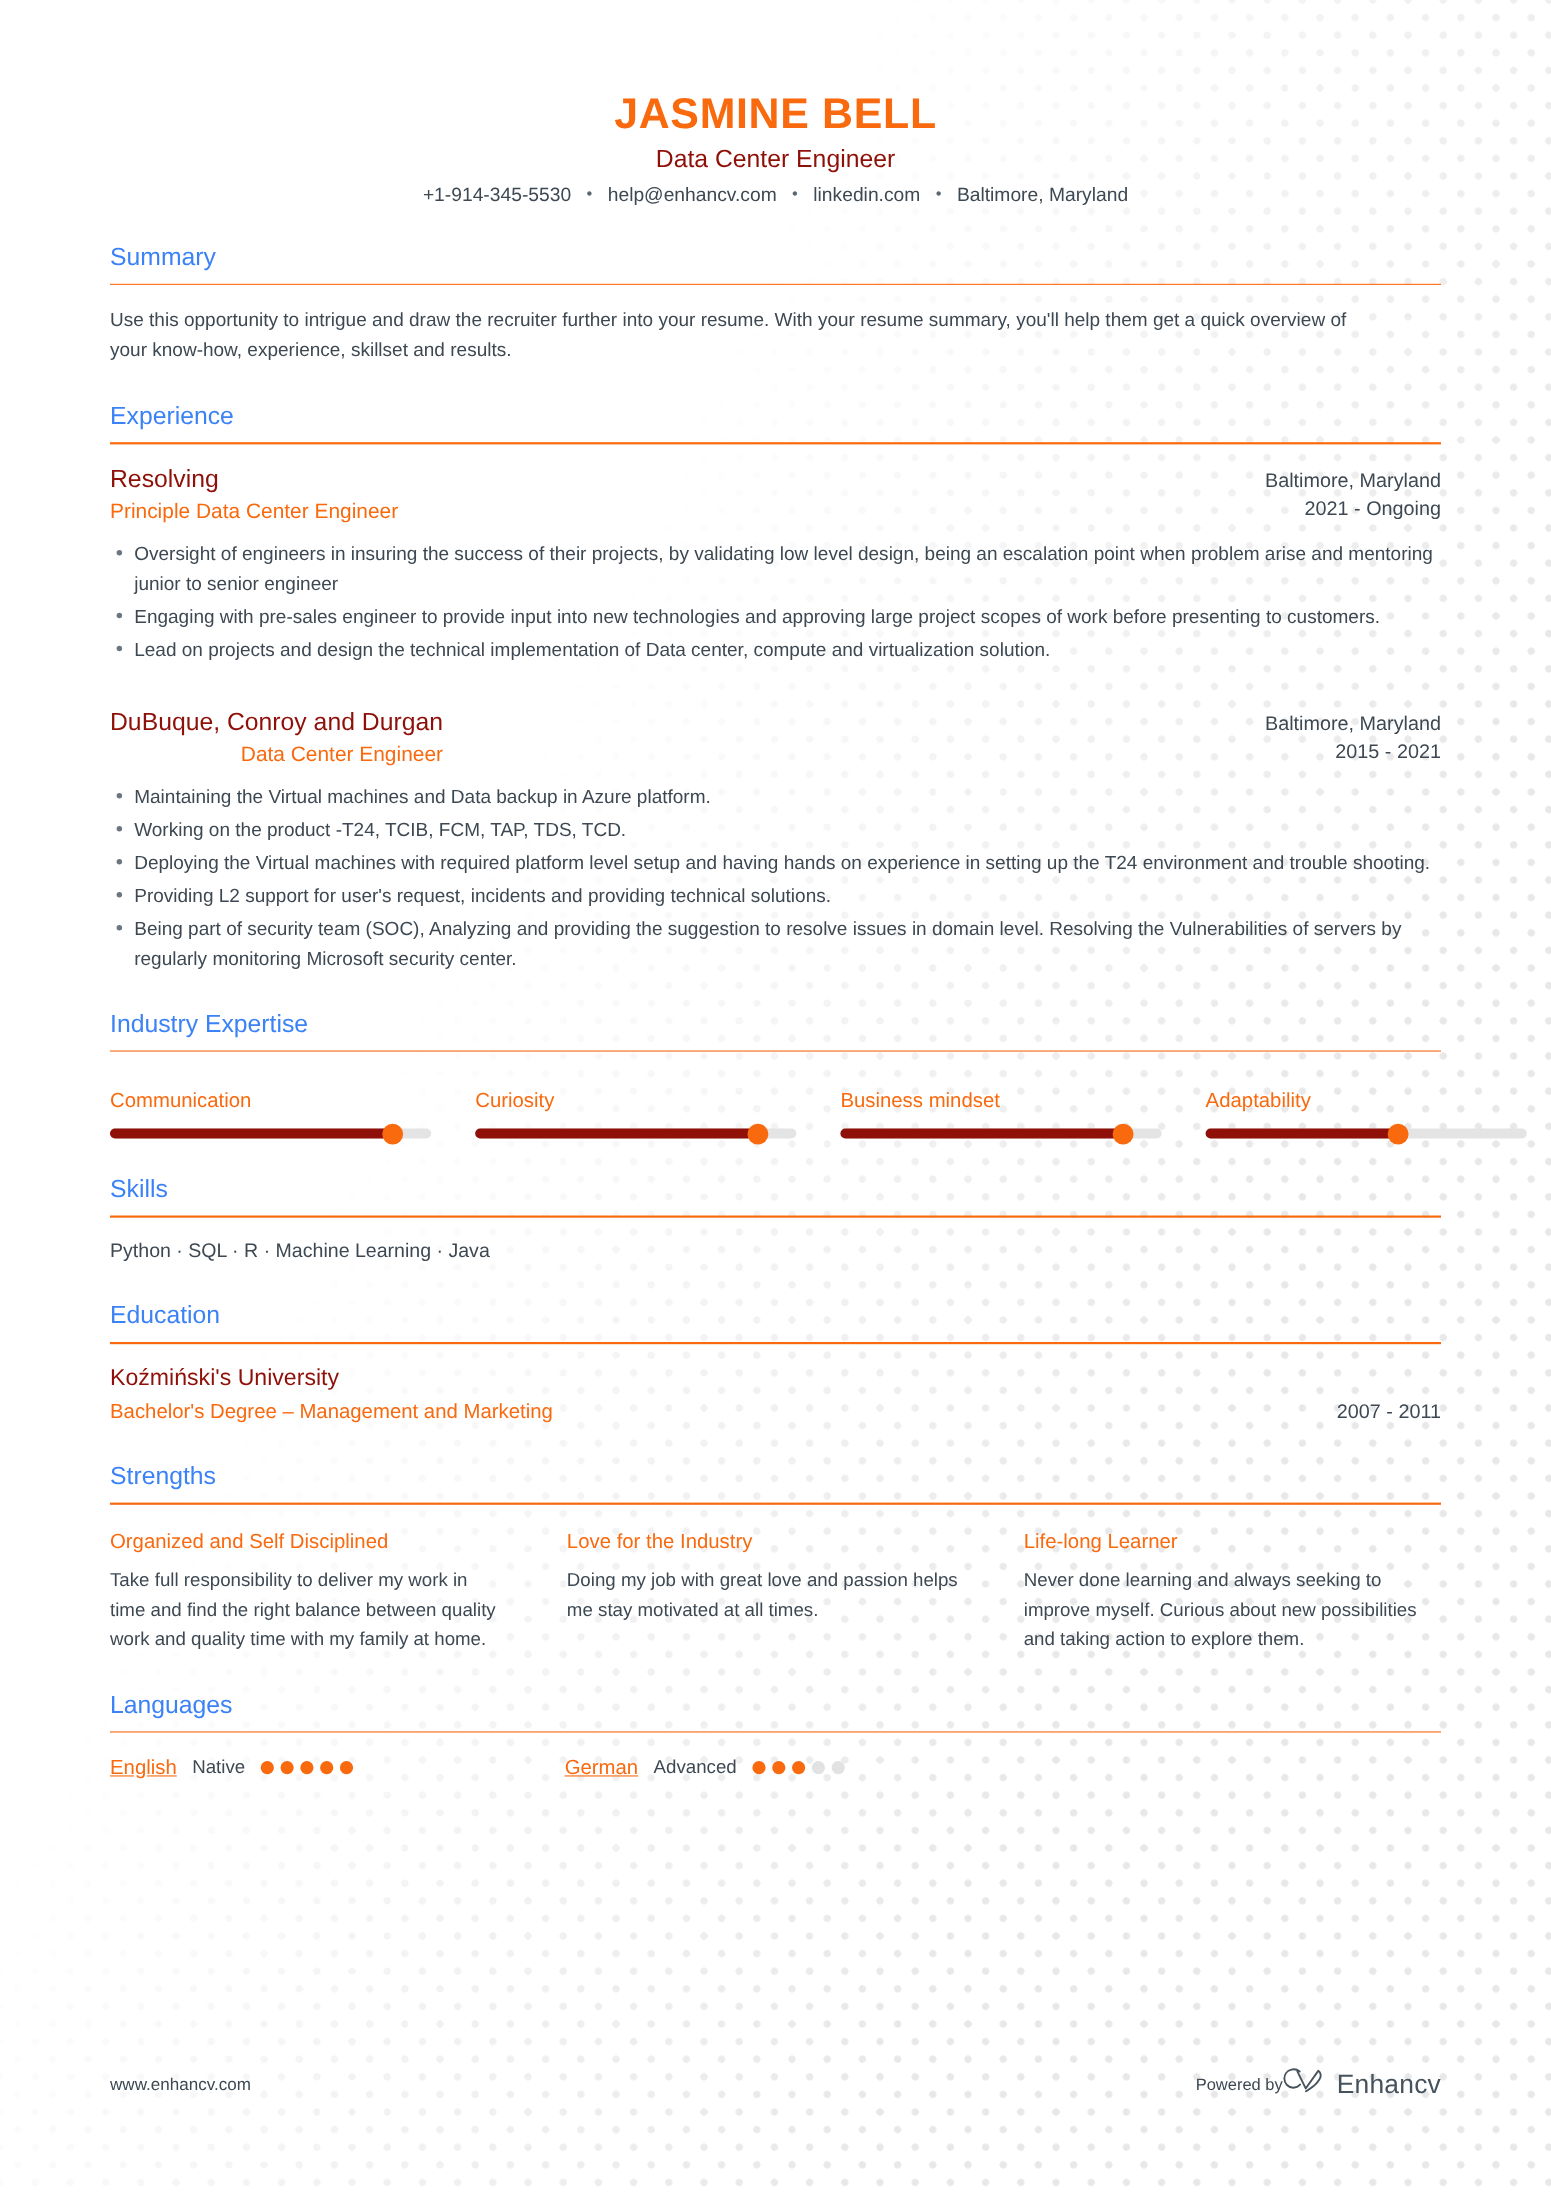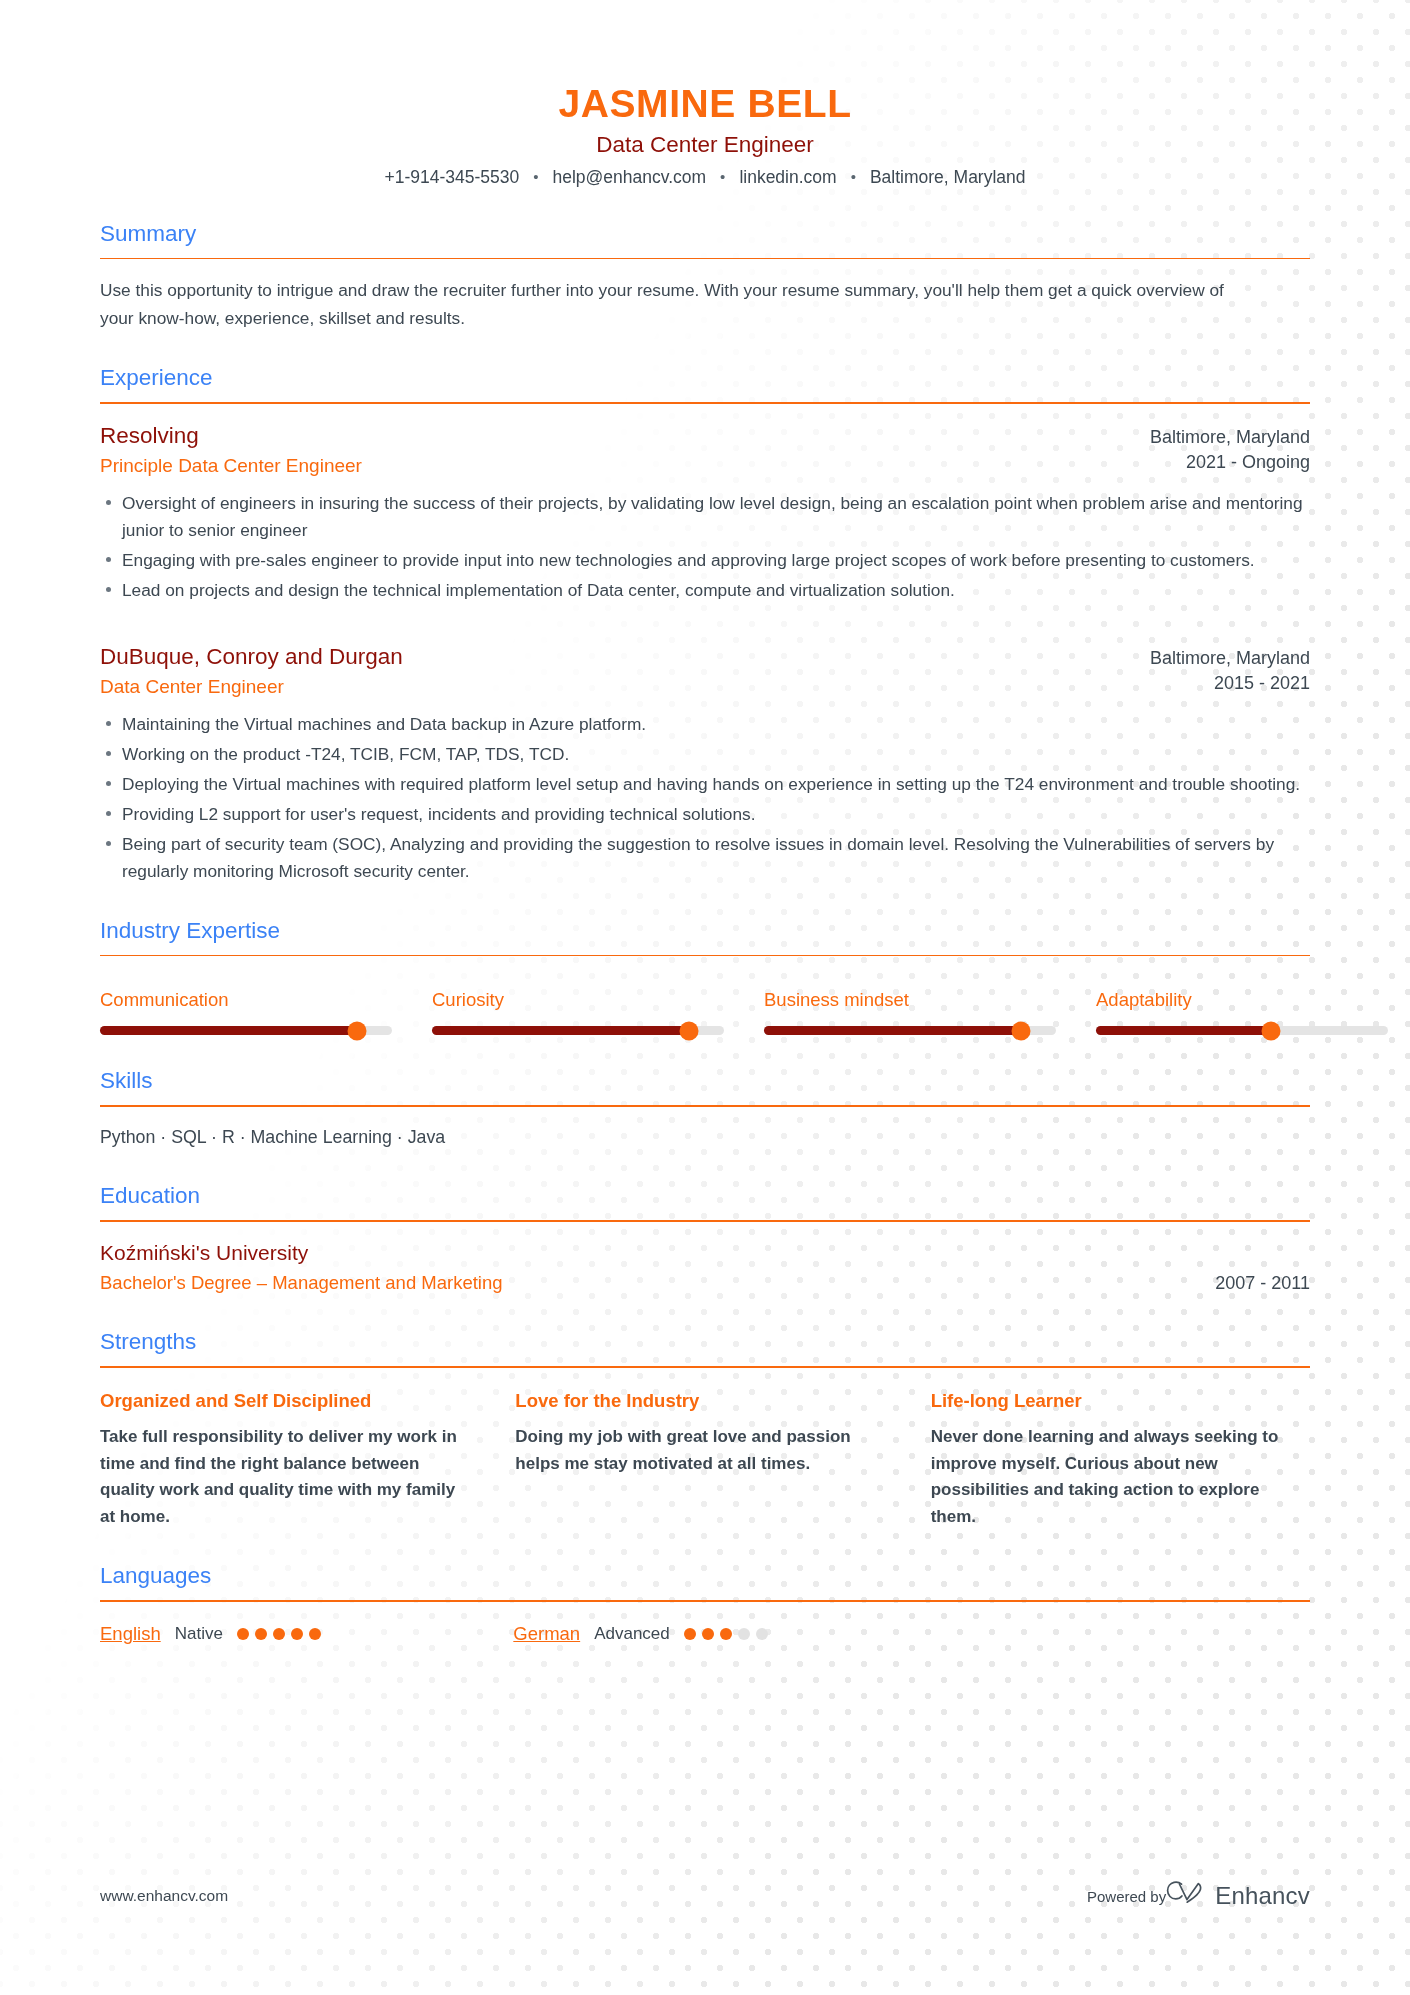--- a/index.html
+++ b/index.html
@@ -115,20 +115,21 @@
   .exp-company {
     font-size: 22.5px;
     color: #8e1008;
     line-height: 1.3;
   }
   .exp-position {
     font-size: 19px;
     color: #f9690e;
     line-height: 1.35;
     margin-top: 3px;
+    text-align: right;
   }
   .exp-location, .exp-dates {
     font-size: 18px;
     color: #3d4852;
     white-space: nowrap;
     text-align: right;
   }
   .exp-dates { margin-top: 4px; }
 
   .bullets { margin-top: 11px; list-style: none; }
@@ -219,21 +220,20 @@
     white-space: nowrap;
     padding-bottom: 2px;
   }
 
   
   .strengths-grid {
     display: grid;
     grid-template-columns: repeat(3, 1fr);
     column-gap: 36px;
     padding-top: 4px;
-    font-weight: bold;
   }
   .strength-title {
     font-size: 18.5px;
     color: #f9690e;
     line-height: 1.3;
     margin-bottom: 11px;
   }
   .strength-text {
     font-size: 17px;
     line-height: 1.56;

